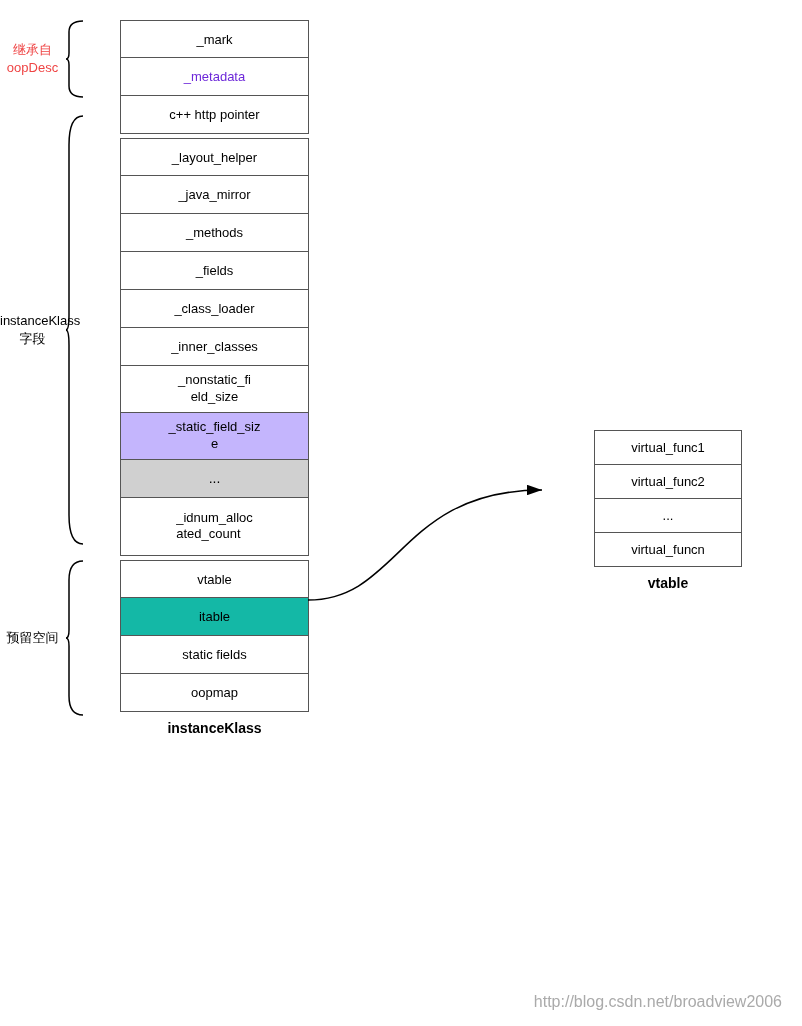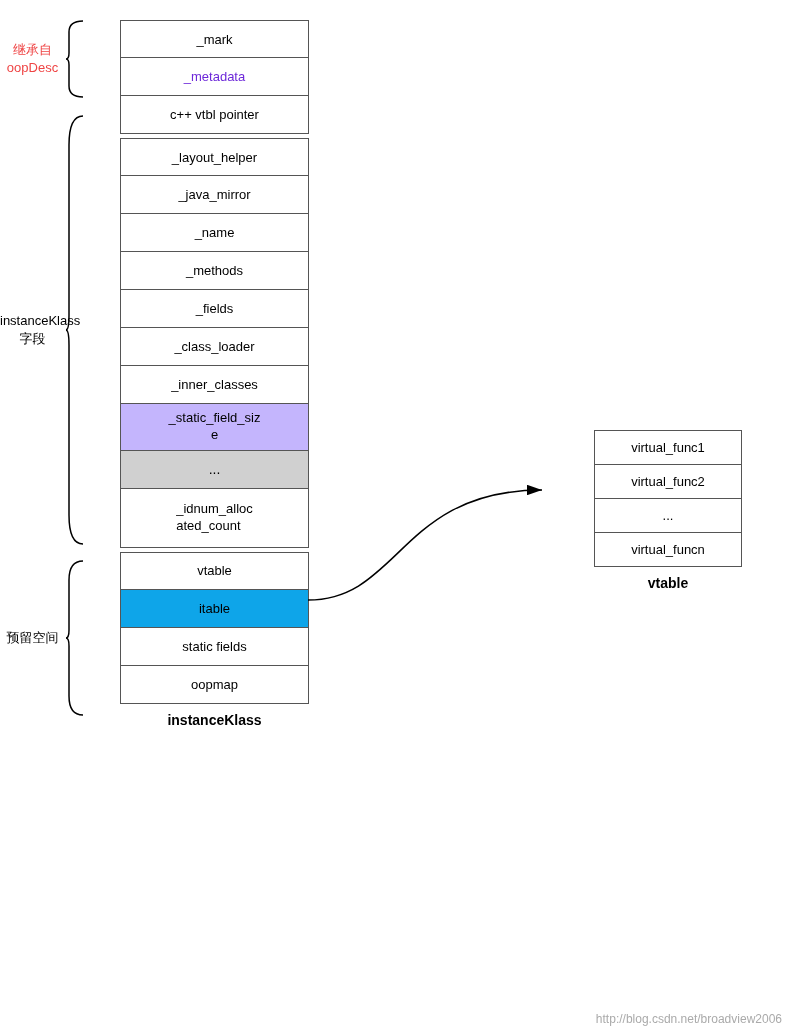--- a/index.html
+++ b/index.html
@@ -59,71 +59,72 @@
 
         <div style="border:1.5px solid #555; text-align:center; font-size:13px; padding:8px 4px; background:#fff; color:#000; min-height:38px; display:flex; align-items:center; justify-content:center;">
           <span>_mark</span>
         </div>
 
         <div style="border:1.5px solid #555; border-top:none; text-align:center; font-size:13px; padding:8px 4px; background:#fff; color:#6d28d9; min-height:38px; display:flex; align-items:center; justify-content:center;">
           <span>_metadata</span>
         </div>
 
         <div style="border:1.5px solid #555; border-top:none; text-align:center; font-size:13px; padding:8px 4px; background:#fff; color:#000; min-height:38px; display:flex; align-items:center; justify-content:center;">
-          <span>c++ vtbl pointer</span>
+          <span>c++ http pointer</span>
         </div>
 
         <div style="border:1.5px solid #555; border-top:1.5px solid #555; text-align:center; font-size:13px; padding:8px 4px; background:#fff; color:#000; min-height:38px; display:flex; align-items:center; justify-content:center; margin-top:4px;">
           <span>_layout_helper</span>
         </div>
 
         <div style="border:1.5px solid #555; border-top:none; text-align:center; font-size:13px; padding:8px 4px; background:#fff; color:#000; min-height:38px; display:flex; align-items:center; justify-content:center;">
           <span>_java_mirror</span>
         </div>
 
-        <div style="border:1.5px solid #555; border-top:none; text-align:center; font-size:13px; padding:8px 4px; background:#fff; color:#000; min-height:38px; display:flex; align-items:center; justify-content:center;">
-          <span>_name</span>
-        </div>
 
         <div style="border:1.5px solid #555; border-top:none; text-align:center; font-size:13px; padding:8px 4px; background:#fff; color:#000; min-height:38px; display:flex; align-items:center; justify-content:center;">
           <span>_methods</span>
         </div>
 
         <div style="border:1.5px solid #555; border-top:none; text-align:center; font-size:13px; padding:8px 4px; background:#fff; color:#000; min-height:38px; display:flex; align-items:center; justify-content:center;">
           <span>_fields</span>
         </div>
 
         <div style="border:1.5px solid #555; border-top:none; text-align:center; font-size:13px; padding:8px 4px; background:#fff; color:#000; min-height:38px; display:flex; align-items:center; justify-content:center;">
           <span>_class_loader</span>
         </div>
 
         <div style="border:1.5px solid #555; border-top:none; text-align:center; font-size:13px; padding:8px 4px; background:#fff; color:#000; min-height:38px; display:flex; align-items:center; justify-content:center;">
           <span>_inner_classes</span>
         </div>
 
+        <div style="border:1.5px solid #555; border-top:none; text-align:center; font-size:13px; padding:6px 4px; background:#fff; color:#000; min-height:44px; display:flex; align-items:center; justify-content:center; line-height:1.3; white-space:pre-line;">
+          <span>_nonstatic_fi
+eld_size</span>
+        </div>
 
         <div style="border:1.5px solid #555; border-top:none; text-align:center; font-size:13px; padding:6px 4px; background:#c4b5fd; color:#000; min-height:44px; display:flex; align-items:center; justify-content:center; line-height:1.3; white-space:pre-line;">
           <span>_static_field_siz
 e</span>
         </div>
 
         <div style="border:1.5px solid #555; border-top:none; text-align:center; font-size:14px; padding:8px 4px; background:#d0d0d0; color:#000; min-height:38px; display:flex; align-items:center; justify-content:center;">
           <span>...</span>
         </div>
 
         <div style="border:1.5px solid #555; border-top:none; text-align:left; font-size:13px; padding:12px 4px; background:#fff; color:#000; min-height:44px; display:flex; align-items:center; justify-content:center; line-height:1.3; white-space:pre-line;">
           <span>_idnum_alloc
 ated_count</span>
         </div>
 
         <div style="border:1.5px solid #555; border-top:1.5px solid #555; text-align:center; font-size:13px; padding:8px 4px; background:#fff; color:#000; min-height:38px; display:flex; align-items:center; justify-content:center; margin-top:4px;">
           <span>vtable</span>
         </div>
 
-        <div style="border:1.5px solid #555; border-top:none; text-align:center; font-size:13px; padding:8px 4px; background:#0ea5e9; color:#000; min-height:38px; display:flex; align-items:center; justify-content:center;">
+        <div style="border:1.5px solid #555; border-top:none; text-align:center; font-size:13px; padding:8px 4px; background:#14b8a6; color:#000; min-height:38px; display:flex; align-items:center; justify-content:center;">
           <span>itable</span>
         </div>
 
         <div style="border:1.5px solid #555; border-top:none; text-align:center; font-size:13px; padding:8px 4px; background:#fff; color:#000; min-height:38px; display:flex; align-items:center; justify-content:center;">
           <span>static fields</span>
         </div>
 
         <div style="border:1.5px solid #555; border-top:none; text-align:center; font-size:13px; padding:8px 4px; background:#fff; color:#000; min-height:38px; display:flex; align-items:center; justify-content:center;">
           <span>oopmap</span>
         </div>
@@ -155,15 +156,15 @@
   <svg class="arrow-overlay">
 
     <defs>
       <marker id="arrowhead" markerWidth="10" markerHeight="7" refX="10" refY="3.5" orient="auto">
         <polygon points="0 0, 10 3.5, 0 7" fill="#000"></polygon>
       </marker>
     </defs>
     <path d="M 308 600 C 400 600, 400 490, 542 490" fill="none" stroke="#000" stroke-width="1.5" marker-end="url(#arrowhead)"></path>
   </svg>
 
-  <div style="position:absolute; bottom:0; right:20px; font-size:12px; color:#aaa;">http://blog.csdn.net/broadview2006</div>
+  <div style="position:absolute; bottom:15px; right:20px; font-size:16px; color:#aaa;">http://blog.csdn.net/broadview2006</div>
 
 </div>
 
 </body></html>

